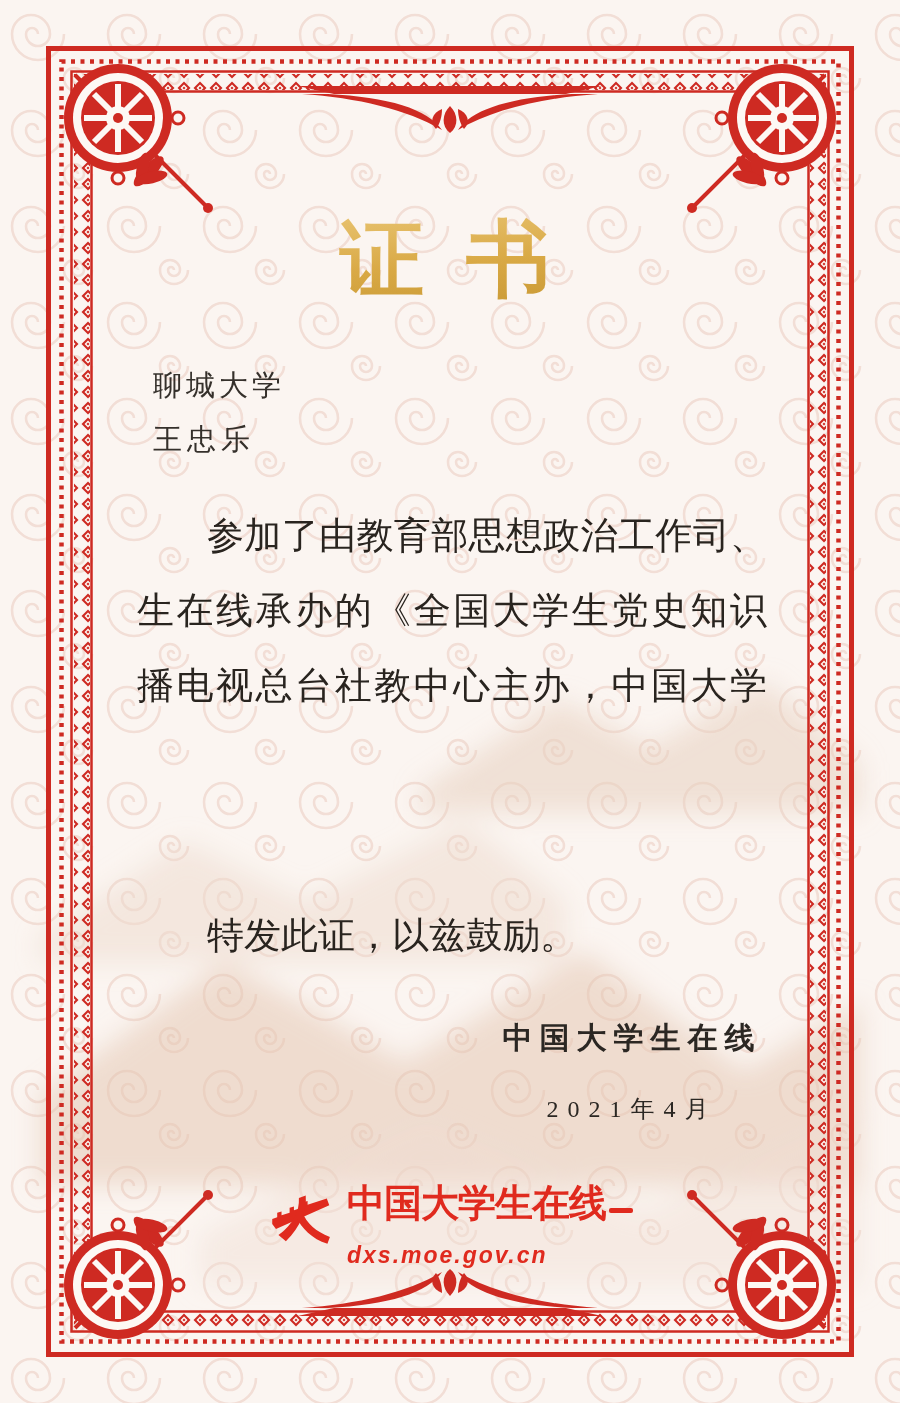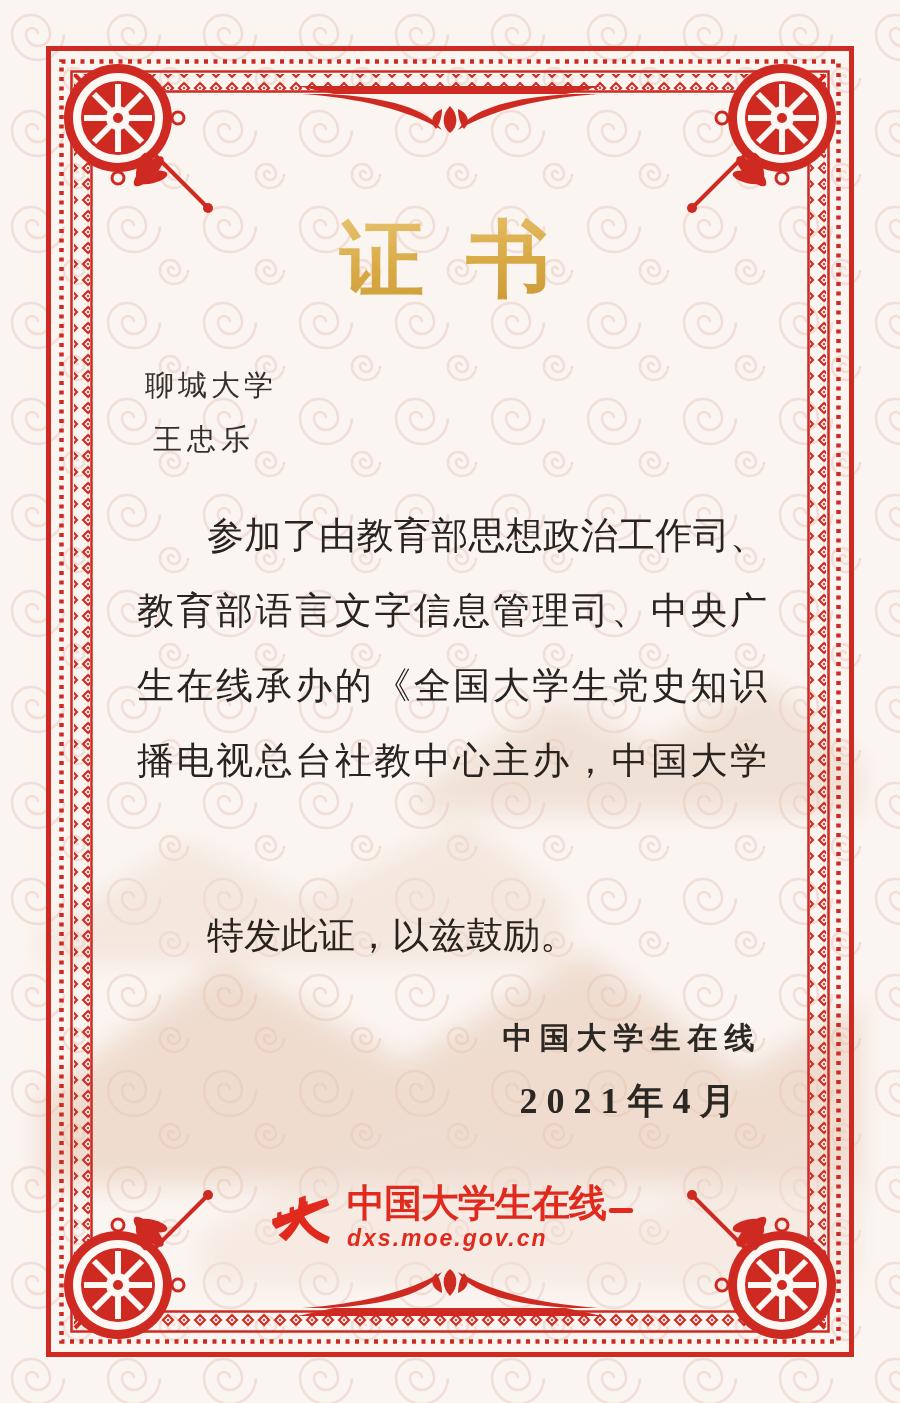--- a/index.html
+++ b/index.html
@@ -15,42 +15,42 @@
   .rs{stroke:var(--border-red,#ce2a22);fill:none}
   .wf{fill:#fdf8f4}
 
   .title{position:absolute;top:212px;left:0;width:100%;text-align:center;
     font-size:84px;font-weight:700;letter-spacing:42px;padding-left:32px;
     color:var(--gold,#d9a945);line-height:1.15}
   @supports ((-webkit-background-clip:text) or (background-clip:text)){
     .title{background:linear-gradient(175deg,var(--gold-light,#ecca7c) 8%,var(--gold,#d9a945) 52%,var(--gold-dark,#c2922e) 96%);
       -webkit-background-clip:text;background-clip:text;color:transparent}
   }
-  .school{position:absolute;left:145px;top:366px;font-size:29px;letter-spacing:4px;color:var(--kai-ink,#35302b)}
+  .school{position:absolute;left:153px;top:366px;font-size:29px;letter-spacing:4px;color:var(--kai-ink,#35302b)}
   .recipient{position:absolute;left:153px;top:420px;font-size:29px;letter-spacing:5px;color:var(--kai-ink,#35302b)}
 
   .body-text{position:absolute;left:137px;top:498px;width:630px;color:var(--ink,#29241f);
     font-size:37px;font-weight:400;line-height:75px}
   .body-text .line{text-align:justify;text-align-last:justify;white-space:nowrap}
   .body-text .line.first{text-indent:70px}
   .closing{position:absolute;left:137px;top:898px;width:630px;text-indent:70px;
     font-size:37px;font-weight:400;line-height:75px;color:var(--ink,#29241f)}
 
   .sign-block{position:absolute;right:118px;top:1018px;width:300px;text-align:center;color:#2b2723}
   .issuer{font-size:30px;font-weight:700;letter-spacing:7px}
-  .issue-date{margin-top:18px;font-size:36px;font-weight:700;letter-spacing:9px}
+  .issue-date{margin-top:34px;font-size:24px;font-weight:400;letter-spacing:9px}
 
   .logo{position:absolute;left:0;top:1184px;width:100%;display:flex;justify-content:center;align-items:flex-start;gap:10px}
   .logo .emblem{width:70px;height:62px;margin-top:4px;flex:0 0 auto}
   .logo .wordmark{font-family:"Liberation Sans","DejaVu Sans",sans-serif;font-weight:900;
     font-size:38px;line-height:1.05;letter-spacing:-1px;color:var(--logo-red,#e02a1e);white-space:nowrap}
   .logo .wordmark::after{content:"";display:inline-block;width:24px;height:5px;background:var(--logo-red,#e02a1e);
     margin-left:3px;vertical-align:3px;border-radius:2px}
   .logo .url{font-family:"Liberation Sans","DejaVu Sans",sans-serif;font-style:italic;font-weight:700;
-    font-size:23px;letter-spacing:2px;color:var(--logo-red,#e02a1e);margin-top:1px}
+    font-size:23px;letter-spacing:2px;color:var(--logo-red,#e02a1e);margin-top:18px}
 </style>
 </head>
 <body>
 
 <div class="page">
 
   <svg class="decor" width="900" height="1403" viewBox="0 0 900 1403" xmlns="http://www.w3.org/2000/svg">
     <defs>
       <pattern id="swirl" width="96" height="96" patternUnits="userSpaceOnUse">
         <g fill="none" stroke="#f2ded6" stroke-width="2.6">
@@ -129,21 +129,20 @@
     <use href="#flourish" transform="translate(450,1316) scale(1,-1)"></use>
   </svg>
 
   <div class="title">证书</div>
 
   <div class="school">聊城大学</div>
   <div class="recipient">王忠乐</div>
 
   <div class="body-text">
     <div class="line first">参加了由教育部思想政治工作司、</div>
-    <div class="line">教育部语言文字信息管理司、中央广</div>
     <div class="line">生在线承办的《全国大学生党史知识</div>
     <div class="line">播电视总台社教中心主办，中国大学</div>
   </div>
 
   <div class="closing">特发此证，以兹鼓励。</div>
 
   <div class="sign-block">
     <div class="issuer">中国大学生在线</div>
     <div class="issue-date">2021年4月</div>
   </div>

